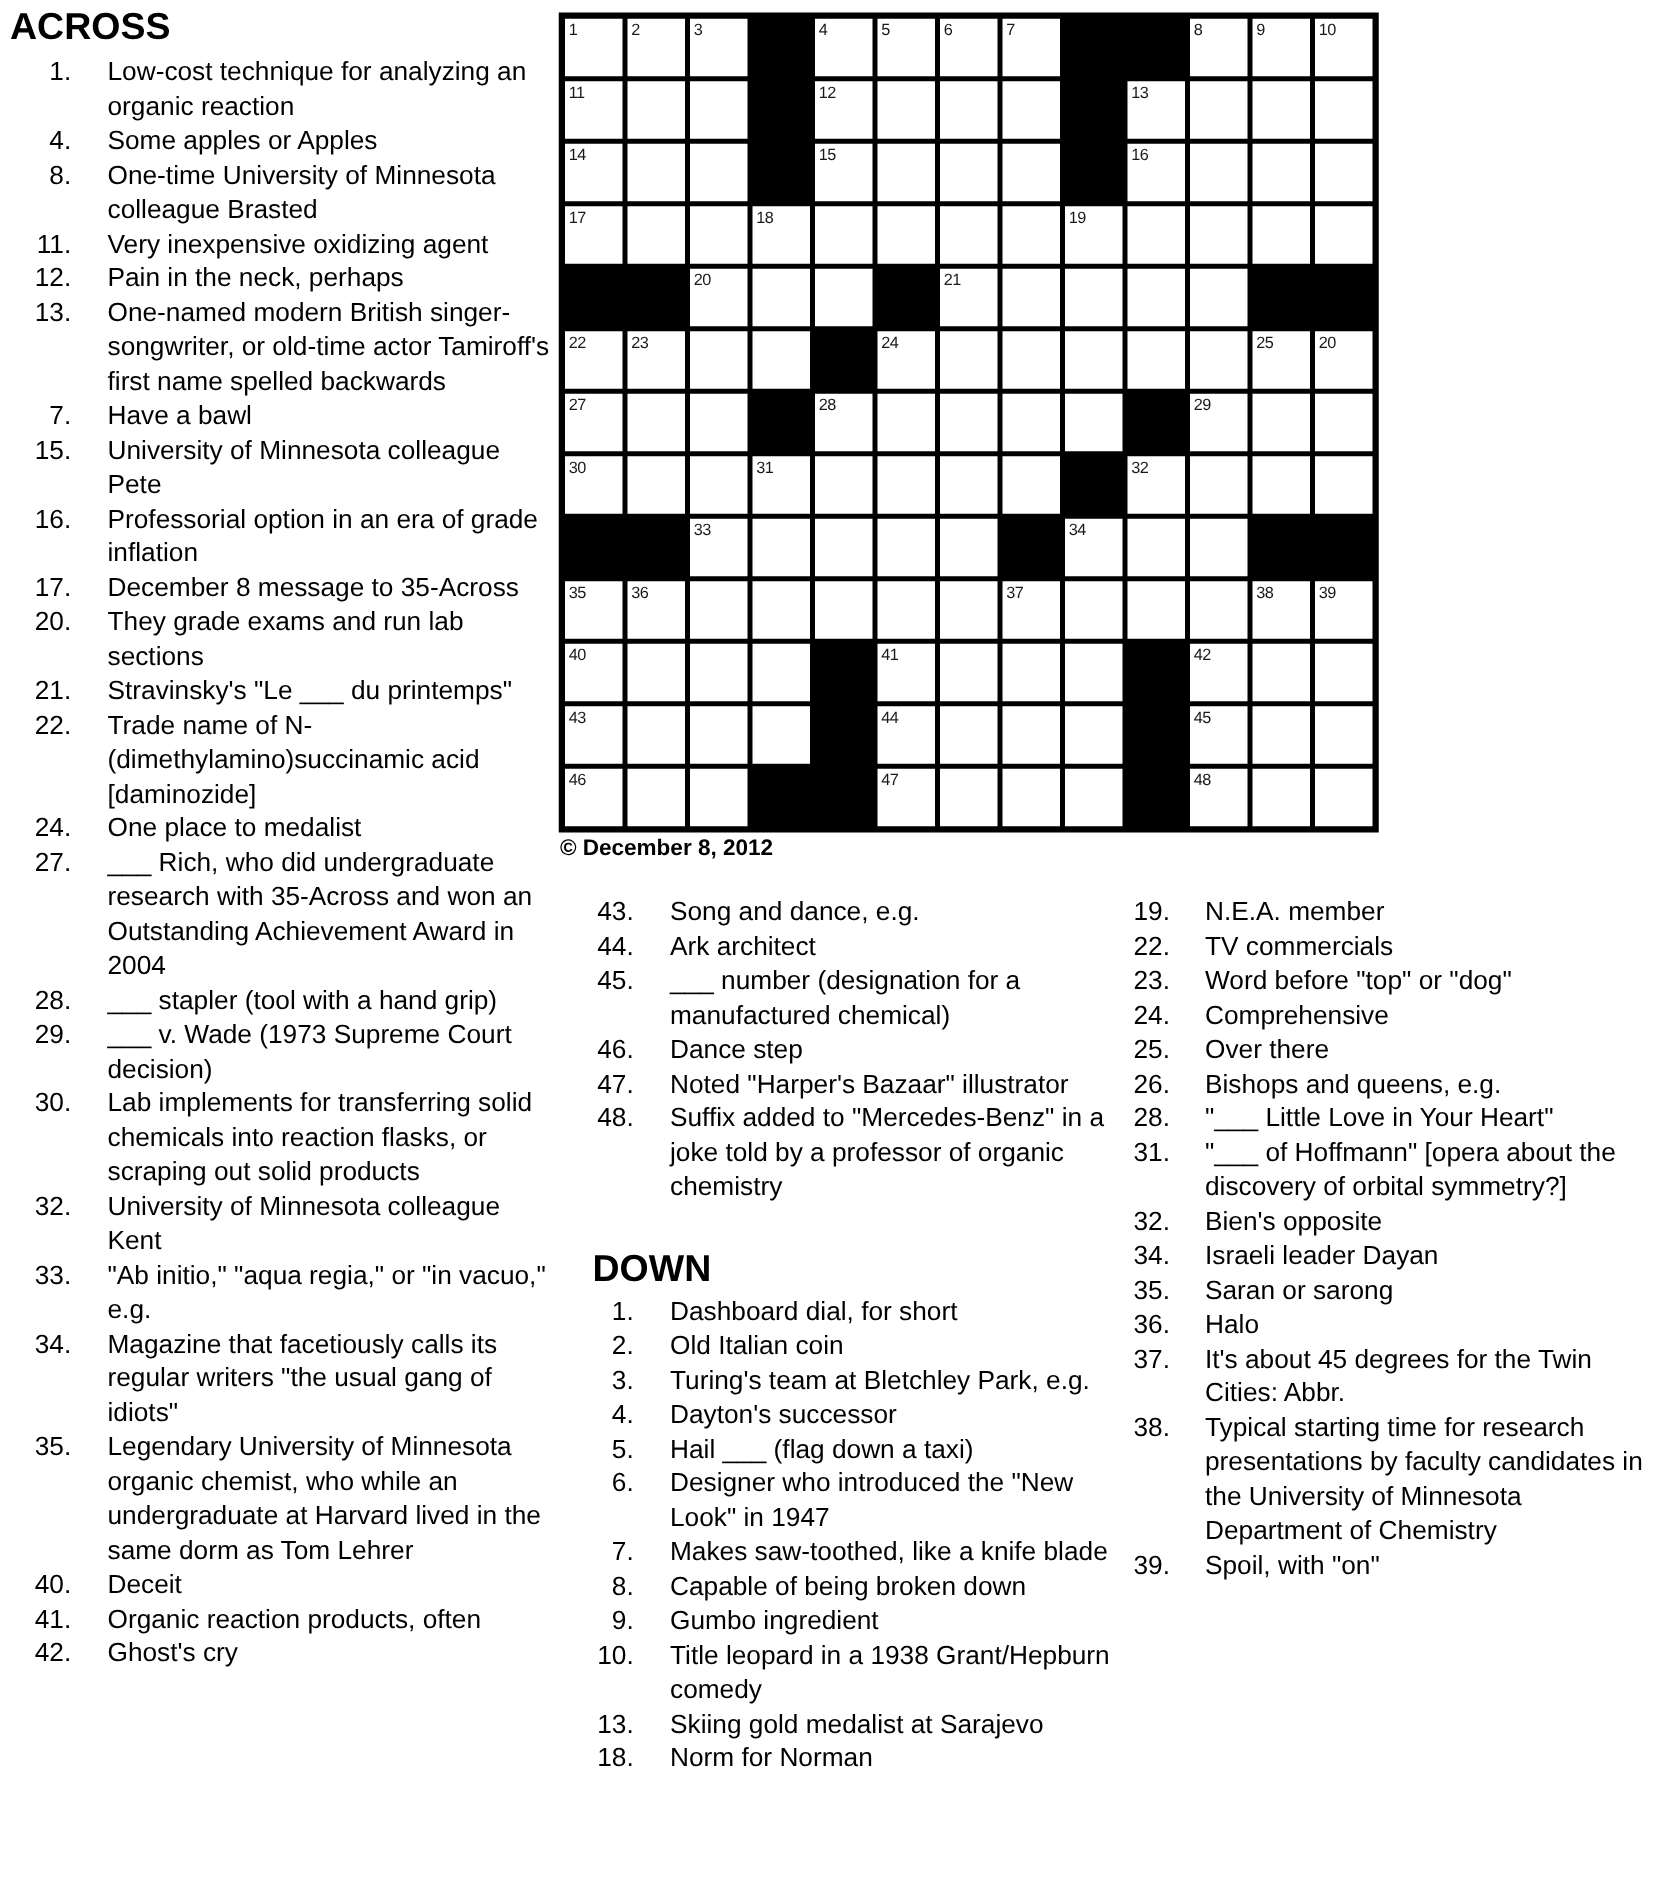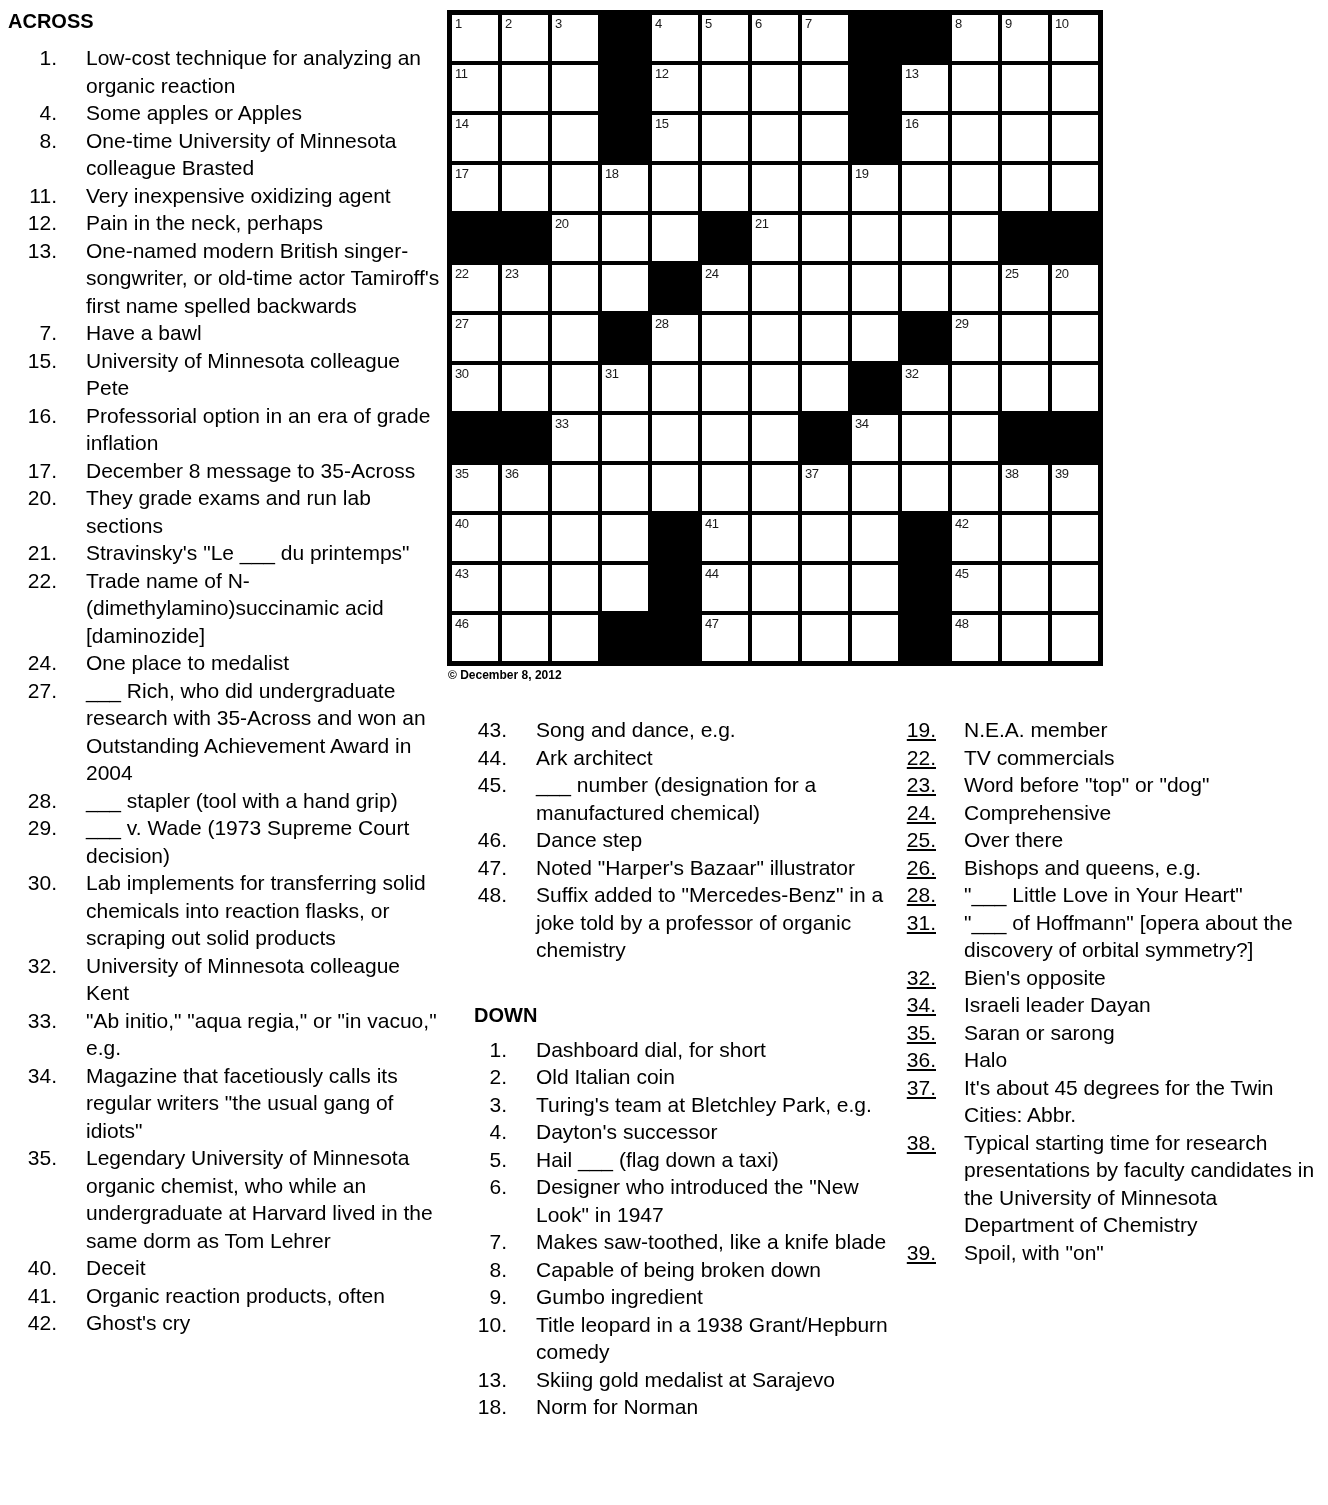--- a/index.html
+++ b/index.html
@@ -5,39 +5,39 @@
   html,body{margin:0;padding:0;}
   body{
     width:1328px;height:1505px;position:relative;overflow:hidden;
     background:#ffffff;color:#000000;
     font-family:"Liberation Sans", sans-serif;
   }
   .col{position:absolute;}
   .col-left{left:8px;top:6px;width:437px;}
   .col-mid{left:457px;top:716px;width:438px;}
   .col-right{left:895px;top:716px;width:433px;}
-  h2.section{font-size:20px;font-weight:bold;margin:0 0 7px 0;line-height:31px;}
+  h2.section{font-size:30px;font-weight:bold;margin:0 0 7px 0;line-height:31px;}
   .col-mid h2.section{margin:36px 0 5px 17px;}
   .clue{display:flex;font-size:21px;line-height:27.5px;}
   .num{flex:none;text-align:right;padding-right:5px;}
   .col-left .num{width:49px;}
   .col-mid .num{width:50px;}
-  .col-right .num{width:41px;padding-right:4px;text-decoration:underline;}
+  .col-right .num{width:41px;padding-right:4px;}
   .txt{flex:1;margin-left:24px;}
   #grid{
     position:absolute;left:447px;top:10px;background:#000;padding:5px;
     display:grid;grid-template-columns:repeat(13,46px);grid-auto-rows:46px;gap:4px;
   }
   .cell{background:#fff;position:relative;}
   .cell.black{background:#000;}
   .cell .cnum{
     position:absolute;top:1px;left:3px;font-size:13px;line-height:15px;
     letter-spacing:-0.5px;color:#1a1a1a;font-weight:400;
   }
-  .copyright{position:absolute;left:448px;top:668px;font-size:12px;font-weight:bold;}
+  .copyright{position:absolute;left:448px;top:668px;font-size:18px;font-weight:bold;}
 </style>
 </head>
 <body>
 
 <div class="col col-left">
   <h2 class="section">ACROSS</h2>
   <div id="across-list-1">
       <div class="clue">
         <span class="num">1.</span>
         <span class="txt">Low-cost technique for analyzing an organic reaction</span>

